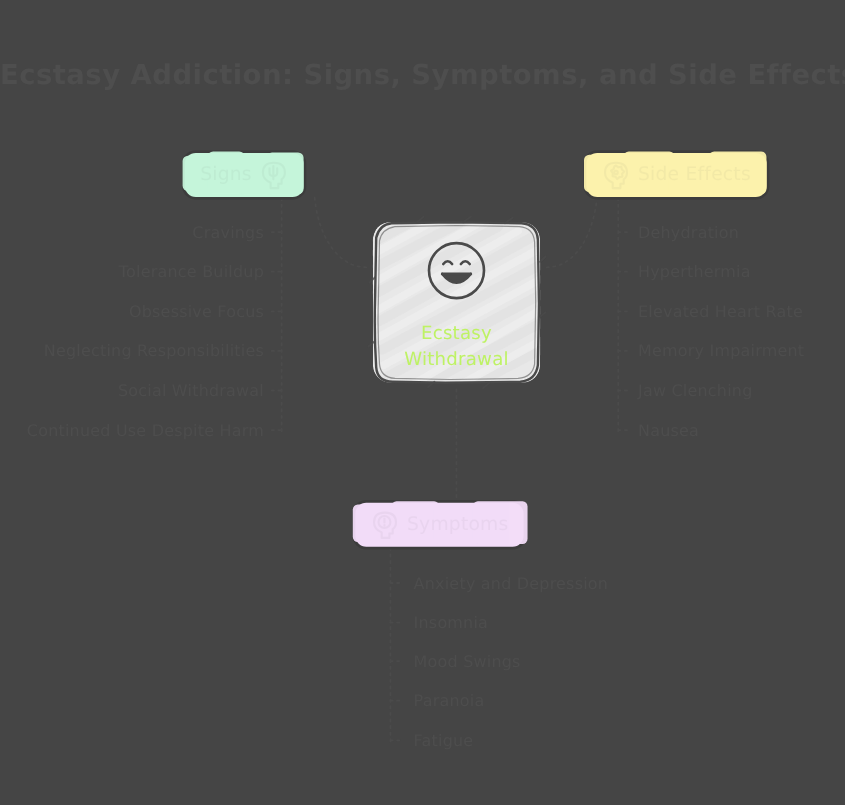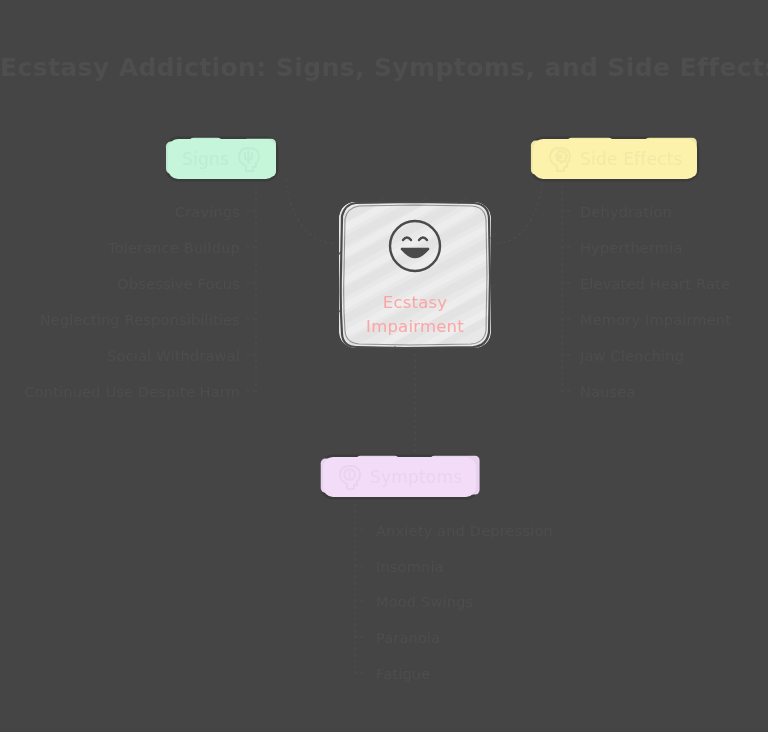--- a/index.html
+++ b/index.html
@@ -67,21 +67,21 @@
     align-items: center;
     justify-content: center;
     gap: 2px;
   }
   #center-node .face {
     margin-top: 4px;
     margin-bottom: 10px;
   }
   #center-node .ctext {
     font-size: 16.5px;
-    color: #fca5a5;
+    color: #bef264;
     line-height: 1.33;
     text-align: center;
     letter-spacing: 0.2px;
     user-select: none;
   }
 
   
   .pill {
     position: absolute;
     display: flex;
@@ -243,21 +243,21 @@
         <svg width="60" height="60" viewBox="0 0 60 60" fill="none" stroke="#4a4a4a" stroke-width="2.4" stroke-linecap="round">
           <circle cx="30" cy="30" r="25"></circle>
           <path d="M18 24 q 4 -5 8 0"></path>
           <path d="M34 24 q 4 -5 8 0"></path>
           <path d="M17 33 q 13 16 26 0 z" fill="#4a4a4a" stroke="none"></path>
           <path d="M17 33 q 13 16 26 0"></path>
           <path d="M17 33 L 43 33"></path>
         </svg>
       </span>
       <div class="ctext">Ecstasy</div>
-      <div class="ctext">Impairment</div>
+      <div class="ctext">Withdrawal</div>
     </div>
   </div>
 
   <div class="pill" id="pill-signs">
     <svg class="rough" viewBox="0 0 120 56" preserveAspectRatio="none">
       <g fill="#c5f5da" opacity="0.95">
         <rect x="3" y="9" width="30" height="34" rx="5"></rect>
         <rect x="26" y="5" width="34" height="40" rx="5"></rect>
         <rect x="54" y="8" width="32" height="38" rx="5"></rect>
         <rect x="80" y="6" width="34" height="40" rx="5"></rect>

